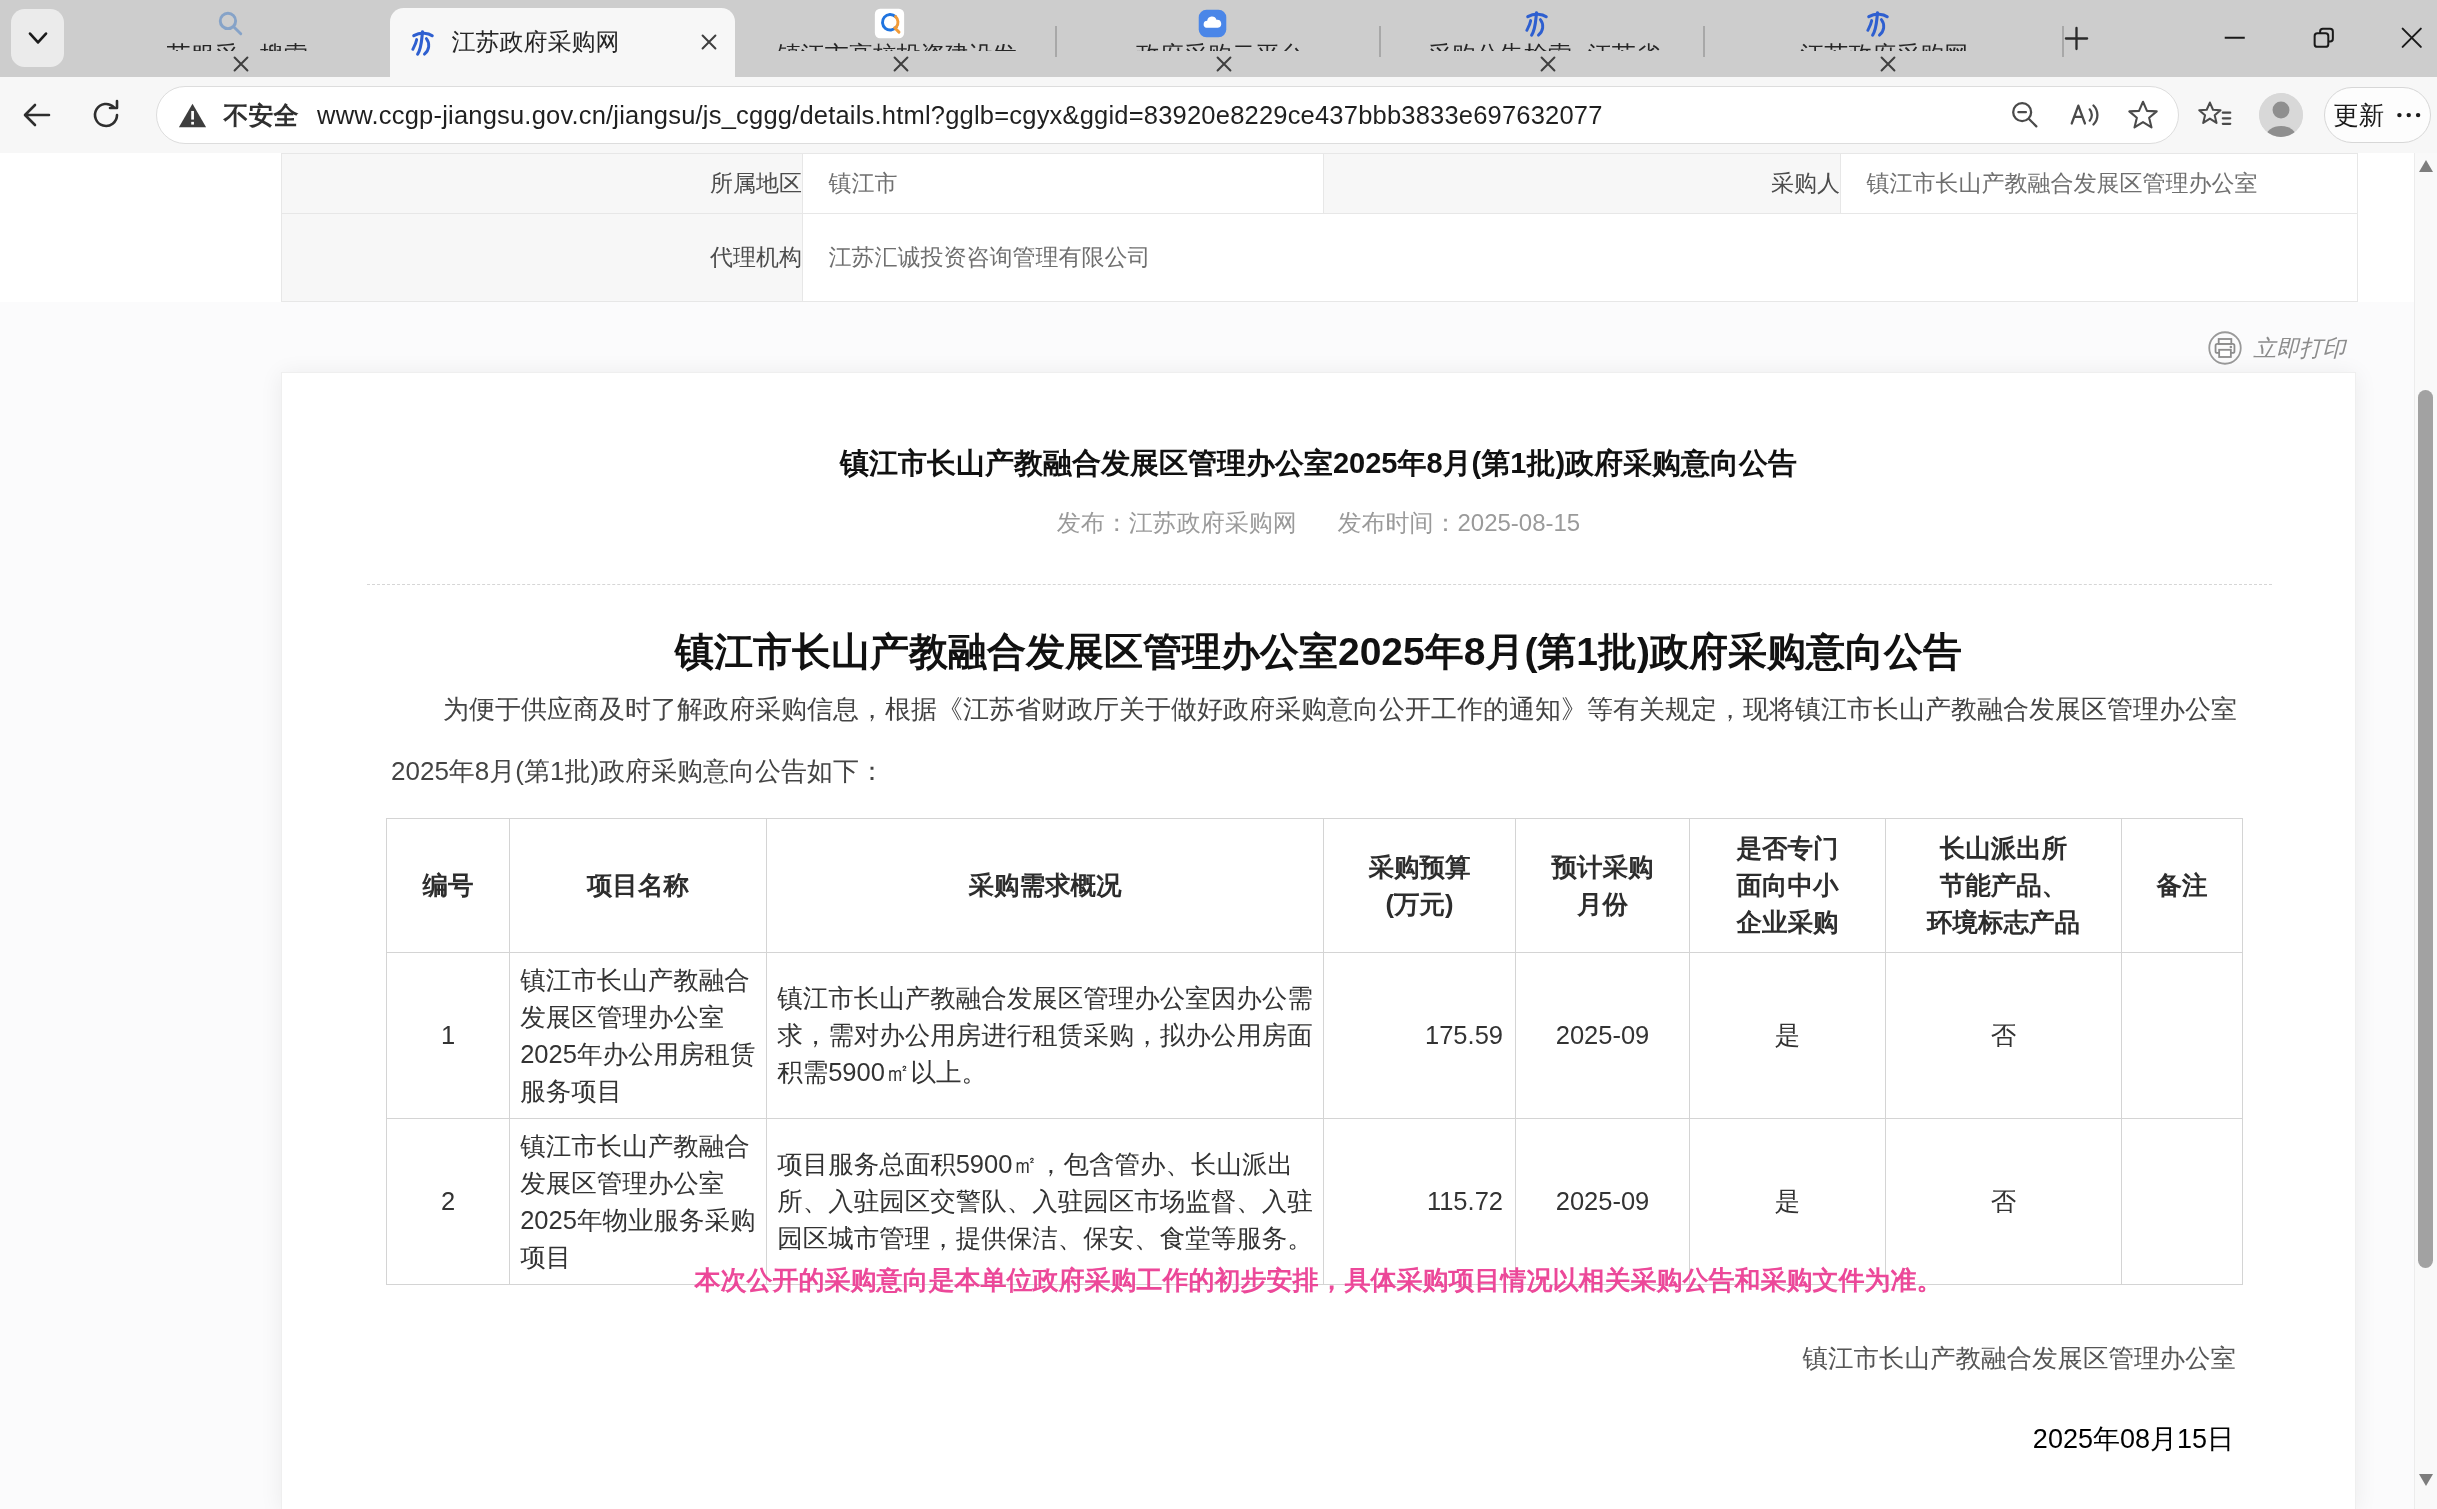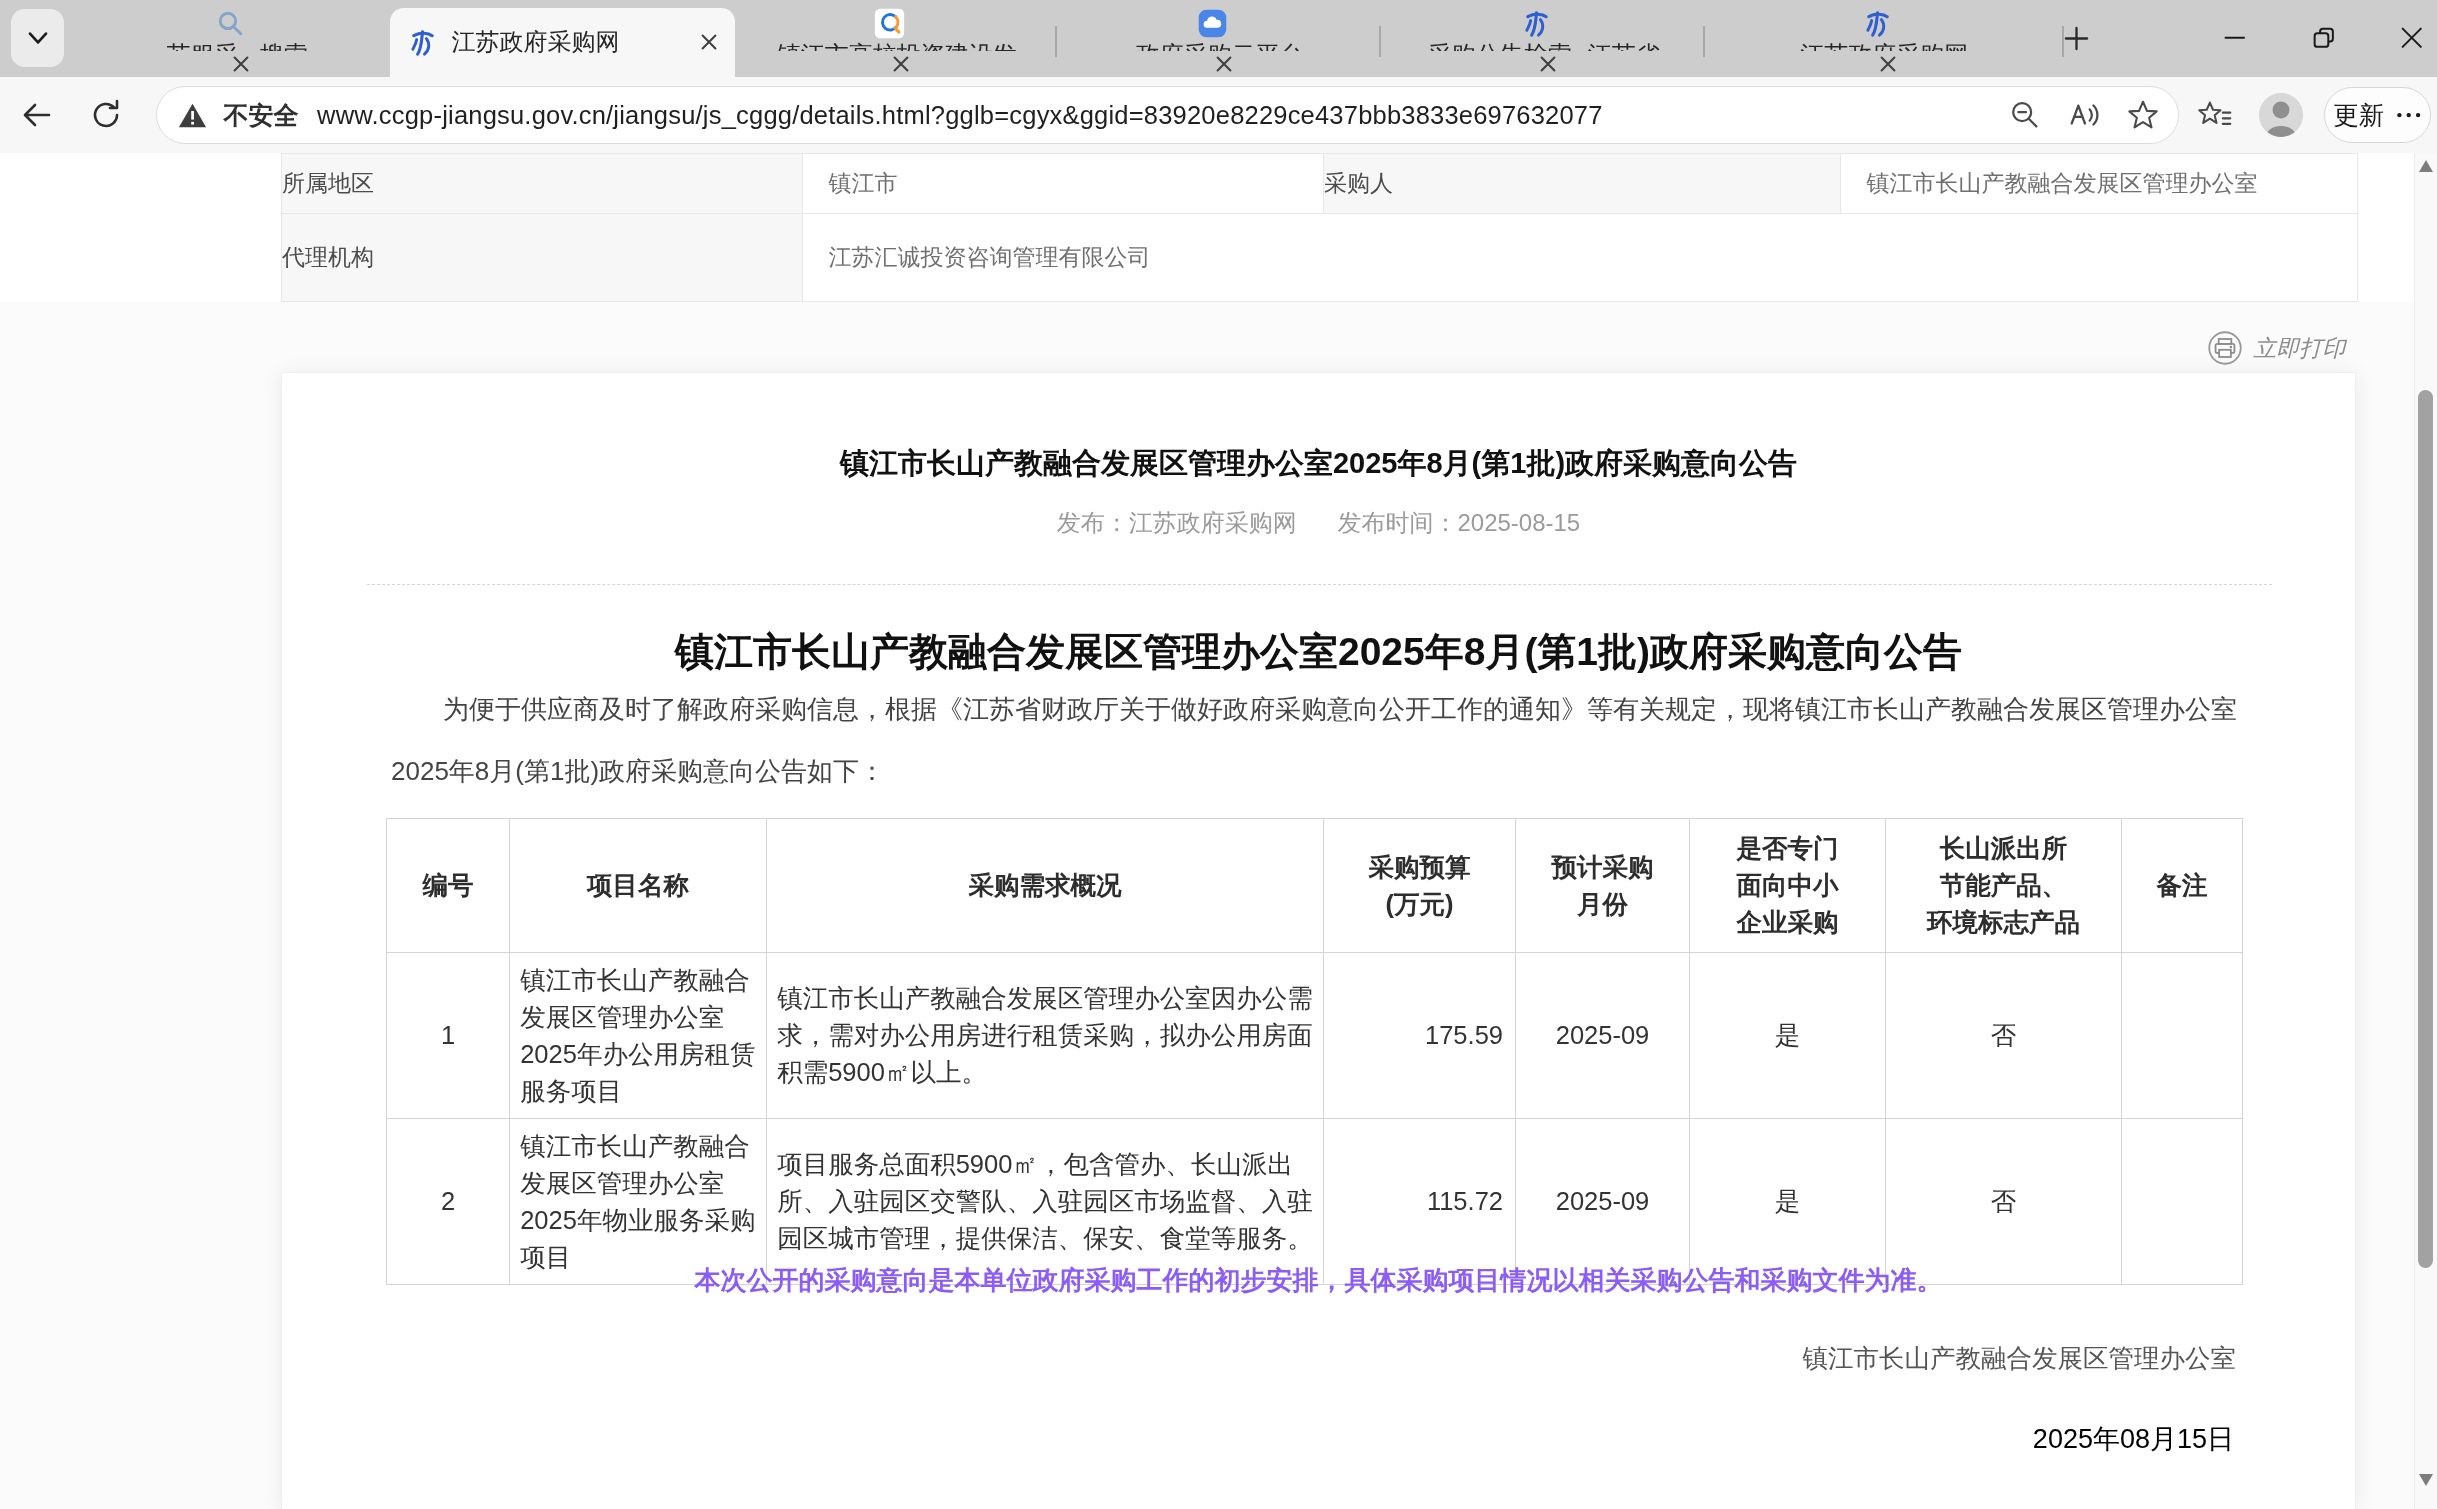--- a/index.html
+++ b/index.html
@@ -32,21 +32,21 @@
   .avatar { position:absolute; left:2259px; top:16px; width:44px; height:44px; border-radius:50%; background:#d8d8d8; overflow:hidden; cursor:pointer; }
   .update-pill { position:absolute; left:2324px; top:10.2px; width:107px; height:56px; border:0.9px solid #d7d7d7; border-radius:28px; background:#fdfdfd; display:flex; align-items:center; justify-content:center; gap:12px; cursor:pointer; }
   .update-label { font-size:25.5px; color:#1b1b1b; }
 
   
   .content { position:absolute; left:0; top:153px; width:2438px; height:1357px; background:#fbfbfc; }
   .content-top { position:absolute; left:0; top:0; width:2438px; height:149px; background:#ffffff; }
 
   .info-table { position:absolute; left:281px; top:0; width:2075px; border-collapse:collapse; table-layout:fixed; background:#fff; }
   .info-table td { border:0.9px solid #e7e7e7; font-size:23px; vertical-align:middle; }
-  .info-table .lbl { background:#f7f7f7; color:#4c4c4c; text-align:left; }
+  .info-table .lbl { background:#f7f7f7; color:#4c4c4c; text-align:right; }
   .info-table .val { color:#6f6f6f; text-align:left; padding-left:25.5px; }
 
   .print-btn { position:absolute; left:2207px; top:177px; display:flex; align-items:center; gap:10.2px; color:#8c8c8c; font-size:23px; cursor:pointer;font-style:italic; }
 
   .card { position:absolute; left:281px; top:219px; width:2075px; height:1138px; background:#ffffff; border:0.9px solid #efefef; box-shadow:0 1.7px 22px rgba(0,0,0,0.07); }
   .doc-title { position:absolute; left:0; top:71px; width:100%; text-align:center; font-size:29px; font-weight:700; color:#111; }
   .doc-meta { position:absolute; left:0; top:134px; width:100%; text-align:center; font-size:24px; color:#9a9a9a; }
   .doc-meta span { margin:0 17px; }
   .dash-divider { position:absolute; left:85px; top:211px; width:1905px; border-top:1.7px dashed #d6d6d6; }
   .doc-heading { position:absolute; left:0; top:252px; width:100%; text-align:center; font-size:39px; font-weight:700; color:#111; }
@@ -55,21 +55,21 @@
   .main-table { position:absolute; left:104px; top:445px; width:1855px; border-collapse:collapse; table-layout:fixed; }
   .main-table th, .main-table td { border:0.9px solid #d4d4d4; font-size:25.5px; color:#333; vertical-align:middle; }
   .main-table th { font-weight:700; color:#2d2d2d; text-align:center; white-space:pre-line; line-height:37px; height:134px; }
   .main-table td { line-height:37px; padding:8.5px 6.8px; }
   .main-table .c-center { text-align:center; }
   .main-table .c-left { text-align:left; padding-left:10.2px; padding-right:8.5px; }
   .main-table .c-right { text-align:right; padding-right:12px; }
   .main-table tr.r1 td { height:143px; }
   .main-table tr.r2 td { height:150px; }
 
-  .doc-closing { position:absolute; left:0; top:890px; width:100%; text-align:center; font-size:26px; font-weight:700; color:#8b5cf6; }
+  .doc-closing { position:absolute; left:0; top:890px; width:100%; text-align:center; font-size:26px; font-weight:700; color:#ec4899; }
   .doc-sign { position:absolute; left:0; top:968px; width:100%; text-align:right; padding-right:119px; font-size:25.5px; color:#555; }
   .doc-date { position:absolute; left:0; top:1048px; width:100%; text-align:right; padding-right:121px; font-size:27px; color:#000000; }
 
   
   .scrollbar { position:absolute; left:2414px; top:153px; width:24px; height:1357px; background:#f9f9f9; border-left:0.9px solid #ececec; }
   .sb-up { position:absolute; left:2419px; top:160px; width:0; height:0; border-left:7.7px solid transparent; border-right:7.7px solid transparent; border-bottom:12px solid #7d7d7d; cursor:pointer; }
   .sb-down { position:absolute; left:2419px; top:1474px; width:0; height:0; border-left:7.7px solid transparent; border-right:7.7px solid transparent; border-top:12px solid #7d7d7d; cursor:pointer; }
   .sb-thumb { position:absolute; left:2418px; top:390px; width:15.3px; height:878px; border-radius:7.7px; background:#a2a2a2; cursor:pointer; }
 
   svg { display:block; }

